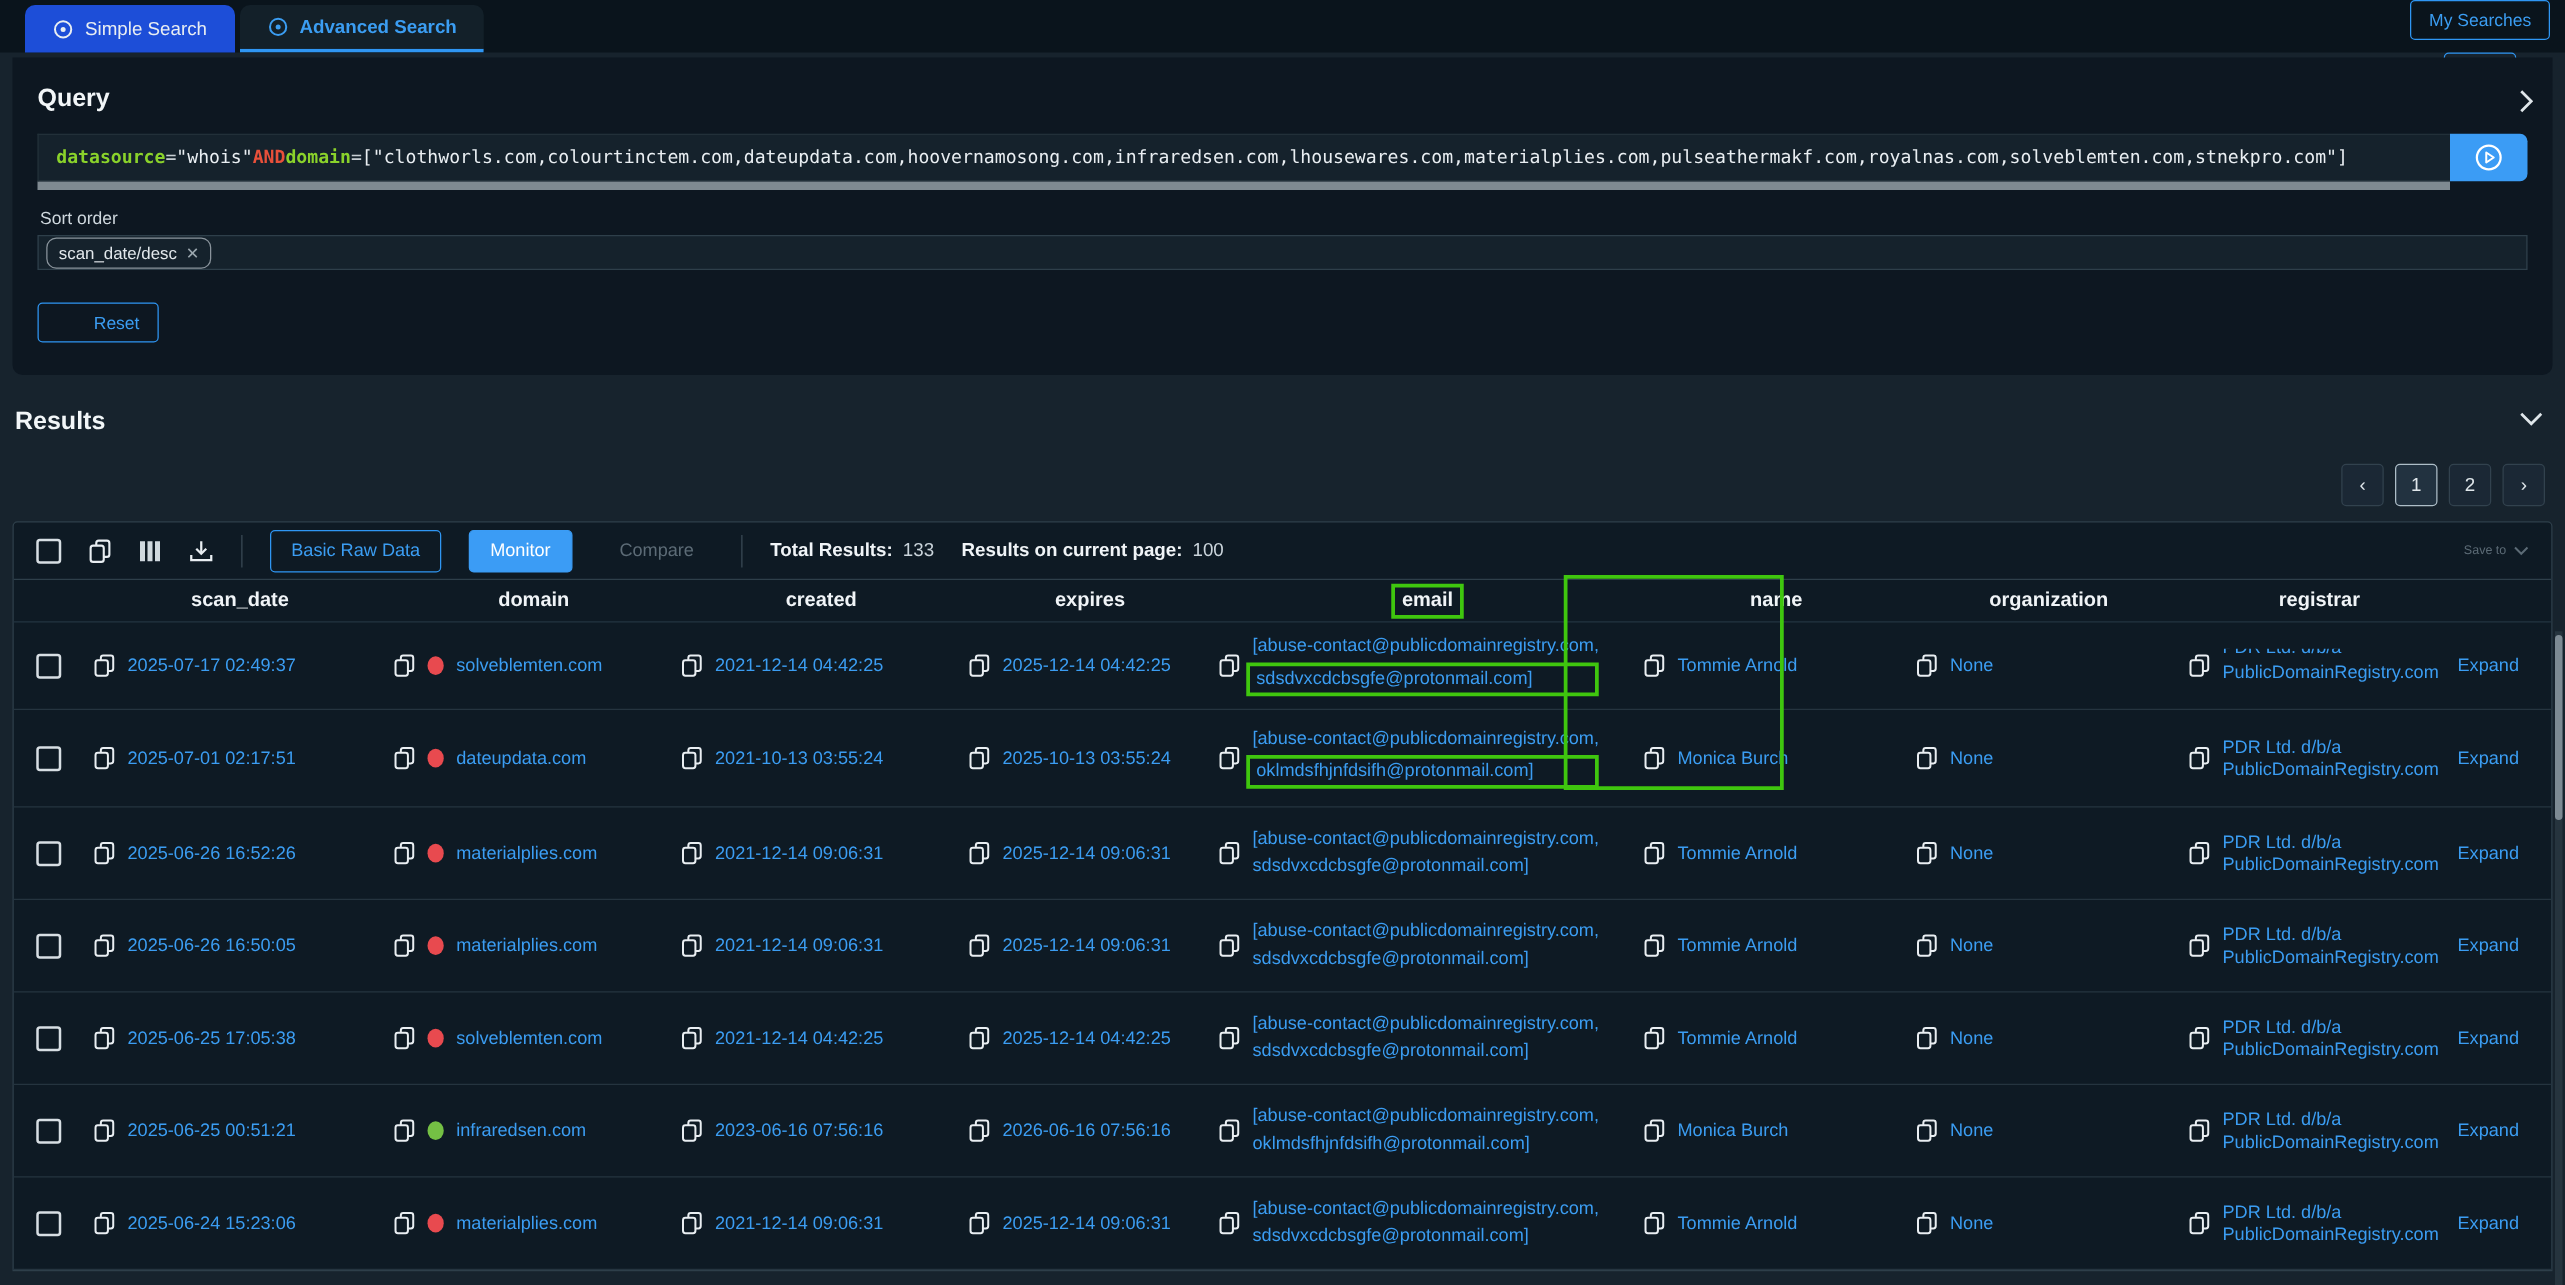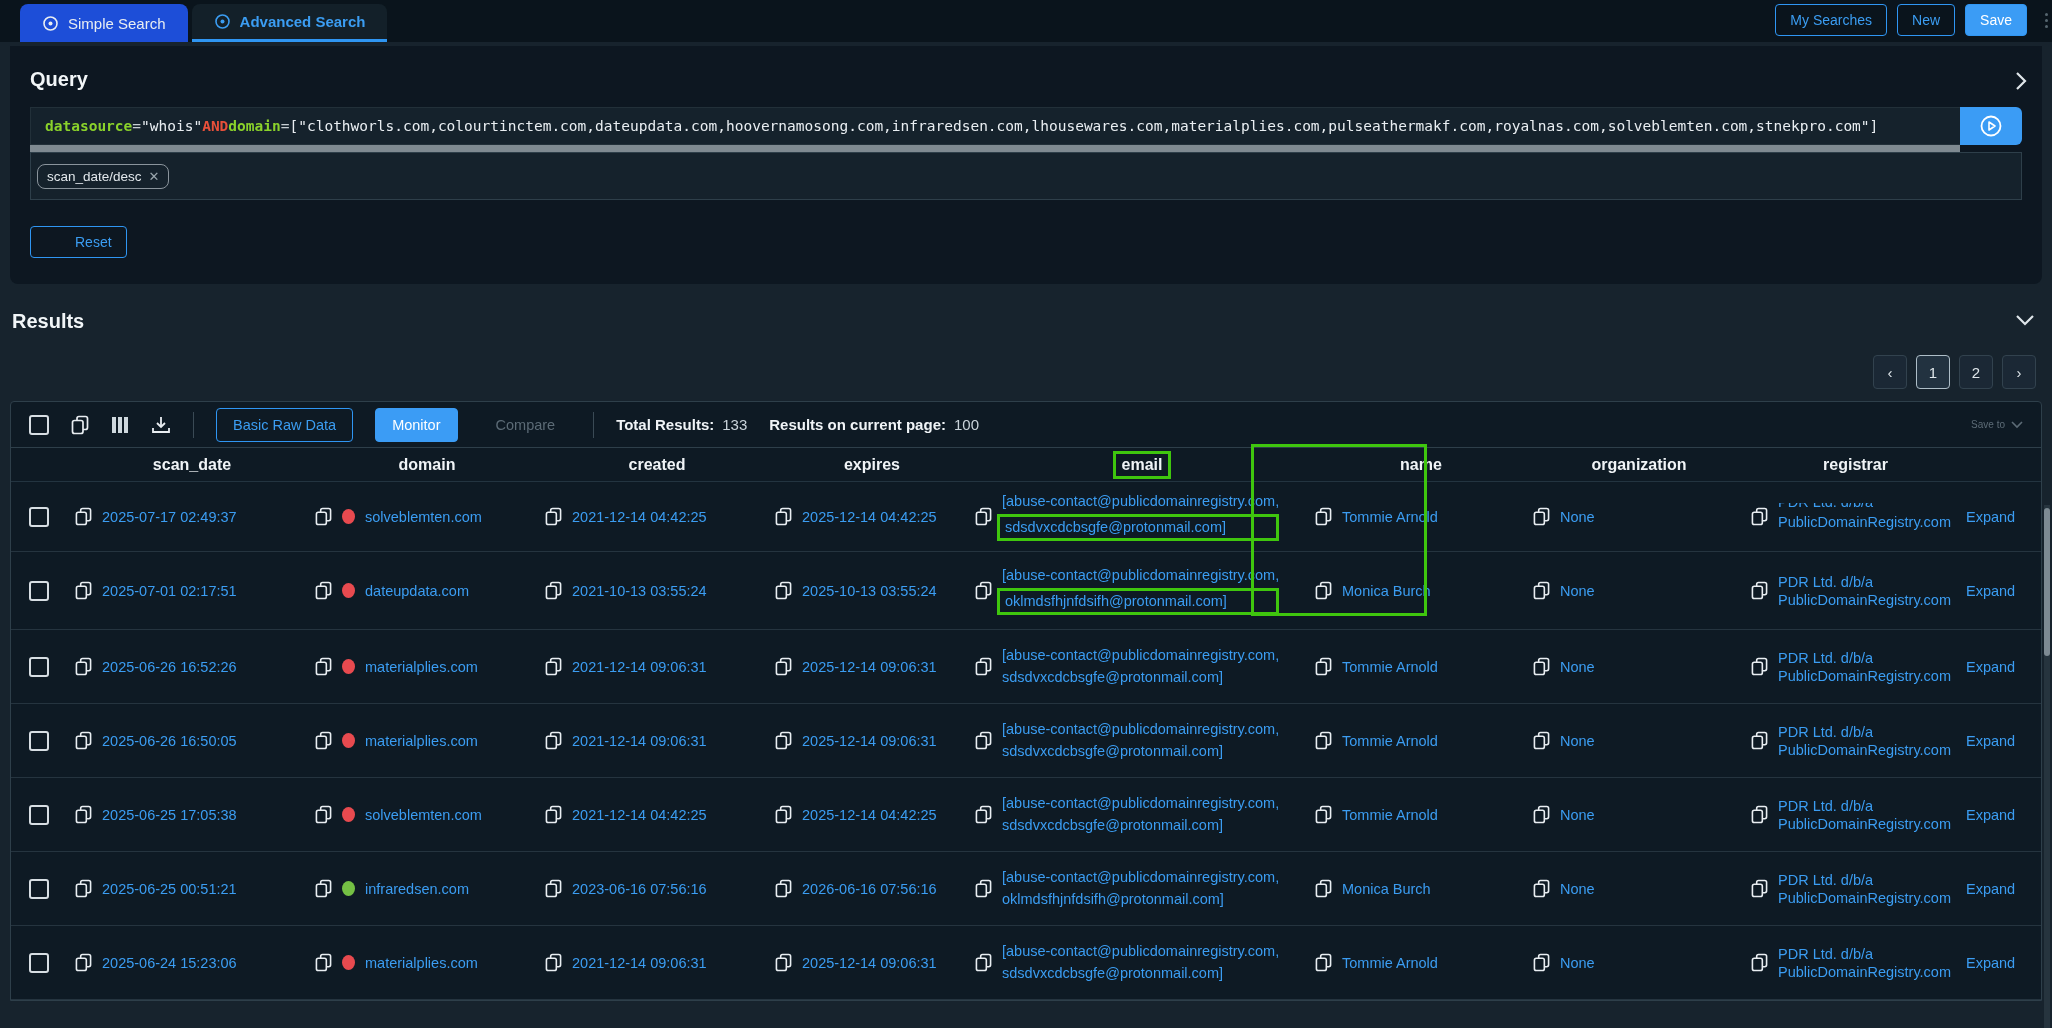--- a/index.html
+++ b/index.html
@@ -18,41 +18,41 @@
   *{box-sizing:border-box;margin:0;padding:0;}
   html,body{width:2052px;height:1028px;overflow:hidden;}
   body{background:var(--bg-page);font-family:"Liberation Sans",sans-serif;color:var(--text);position:relative;}
 
   
   .tabbar{height:42px;background:var(--bg-tabbar);display:flex;align-items:flex-end;padding-left:20px;position:relative;}
   .tab{height:38px;display:flex;align-items:center;gap:9px;padding:0 22px;border-radius:8px 8px 0 0;font-size:15px;cursor:pointer;}
   .tab.inactive{background:#1d4ed8;color:var(--text);margin-right:4px;}
   .tab.active{background:#132029;color:var(--link);border-bottom:3px solid var(--blue);font-weight:bold;}
   .tab .ticon{display:flex;align-items:center;}
-  .tabbar-actions{position:absolute;right:0;top:0;height:40px;display:flex;align-items:center;gap:10px;}
+  .tabbar-actions{position:absolute;right:12px;top:0;height:40px;display:flex;align-items:center;gap:10px;flex-direction:column;}
   .btn{font-family:"Liberation Sans",sans-serif;font-size:14px;border-radius:4px;padding:7px 14px;cursor:pointer;background:transparent;}
   .btn.outline{border:1px solid var(--blue);color:var(--link);}
   .btn.filled{border:1px solid var(--blue);background:#3b9cf5;color:#fff;}
   .kebab{display:flex;flex-direction:column;gap:3px;margin-left:4px;cursor:pointer;padding:4px;}
   .kebab i{width:3px;height:3px;border-radius:50%;background:#56666f;display:block;}
 
   
   .query-panel{margin:4px 10px 0 10px;background:var(--bg-panel);border-radius:0 0 8px 8px;padding:22px 20px 26px 20px;position:relative;}
   .panel-title{font-size:20px;font-weight:bold;color:#f2f6f8;margin-bottom:16px;}
   .collapse-right{position:absolute;top:24px;right:14px;color:#dfe6ea;cursor:pointer;}
   .query-row{display:flex;align-items:flex-start;}
   .query-input{flex:1;background:var(--bg-input);border:1px solid #223039;border-right:none;height:38px;display:flex;align-items:center;padding:0 14px;overflow:hidden;white-space:nowrap;font-family:"DejaVu Sans Mono",monospace;font-size:14.5px;}
   .tok-field{color:#8ad22b;font-weight:bold;}
   .tok-keyword{color:#e8503a;font-weight:bold;}
   .tok-value{color:#e9eef2;}
   .tok-op{color:#c6ced3;}
   .run-btn{width:62px;height:38px;background:#3b9cf5;border:none;border-radius:0 6px 6px 0;display:flex;align-items:center;justify-content:center;cursor:pointer;}
   .h-scrollbar{height:7px;background:#7f8a91;border-radius:0;margin-right:62px;}
   .sort-label{font-size:14px;color:#cfd8de;margin:14px 0 6px 2px;}
-  .sort-input{background:var(--bg-input);border:1px solid var(--border);height:48px;display:flex;align-items:center;padding:0 6px;}
+  .sort-input{background:var(--bg-input);border:1px solid var(--border);height:28px;display:flex;align-items:center;padding:0 6px;}
   .chip{border:1px solid #8a949c;border-radius:8px;padding:4px 9px;font-size:13.5px;color:#e2e8ec;display:inline-flex;align-items:center;gap:7px;background:transparent;}
   .chip .x{color:#9aa6ad;font-size:13px;cursor:pointer;}
   .reset-btn{margin-top:26px;display:inline-block;padding-left:44px;}
 
   
   .results-head{display:flex;align-items:center;justify-content:space-between;padding:26px 16px 0 12px;}
   .results-title{font-size:20px;font-weight:bold;color:#f2f6f8;}
   .pagination{display:flex;justify-content:flex-end;gap:9px;padding:22px 16px 12px 0;}
   .page-btn{min-width:34px;height:34px;background:#1b2835;border:1px solid #32424e;border-radius:4px;color:#dfe6ea;font-size:15px;display:flex;align-items:center;justify-content:center;cursor:pointer;}
   .page-btn.active{border-color:#aebec8;background:#223240;}
@@ -151,20 +151,21 @@
         <span class="tok-value">["clothworls.com,colourtinctem.com,dateupdata.com,hoovernamosong.com,infraredsen.com,lhousewares.com,materialplies.com,pulseathermakf.com,royalnas.com,solveblemten.com,stnekpro.com"]</span>
       </div>
     <button class="run-btn">
       <svg width="26" height="26" viewBox="0 0 26 26">
           <circle cx="13" cy="13" r="9.5" fill="none" stroke="#fff" stroke-width="1.8"></circle>
           <polygon points="11,9 17,13 11,17" fill="none" stroke="#fff" stroke-width="1.6" stroke-linejoin="round"></polygon>
         </svg>
     </button>
   </div>
   <div class="h-scrollbar"></div>
+  <div class="sort-label">Sort order</div>
   <div class="sort-input">
     <span class="chip">
       <span>scan_date/desc</span>
       <span class="x">✕</span>
     </span>
   </div>
   <button class="btn outline reset-btn">Reset</button>
 </div>
 
 <div class="results-head">

